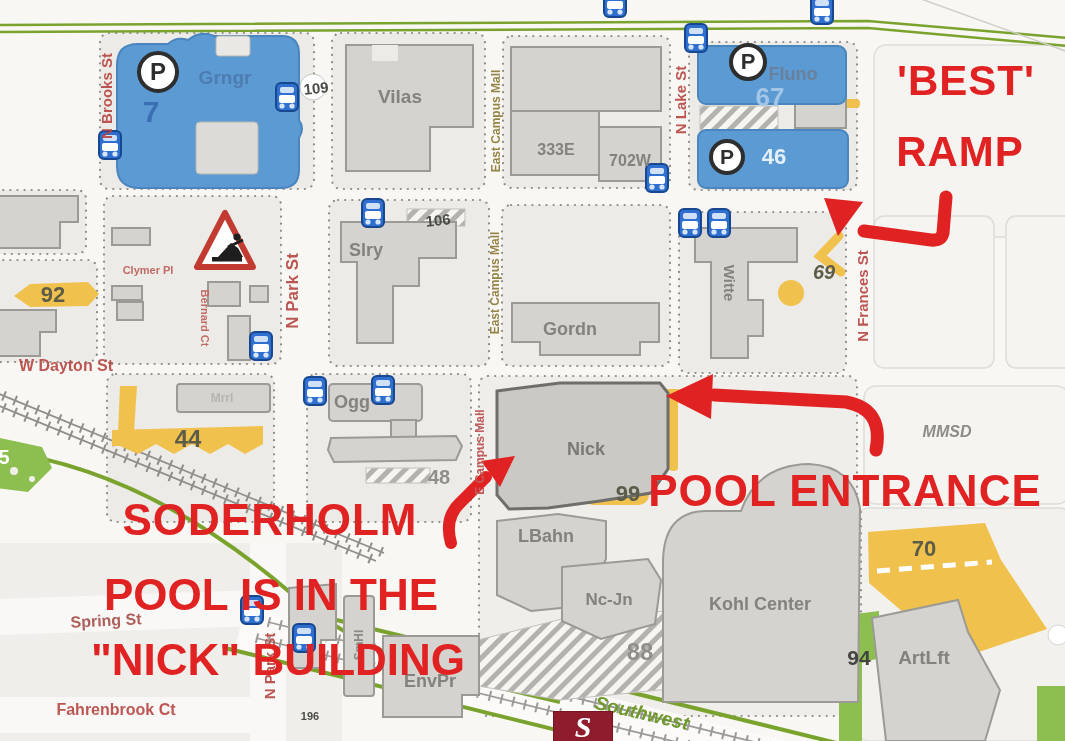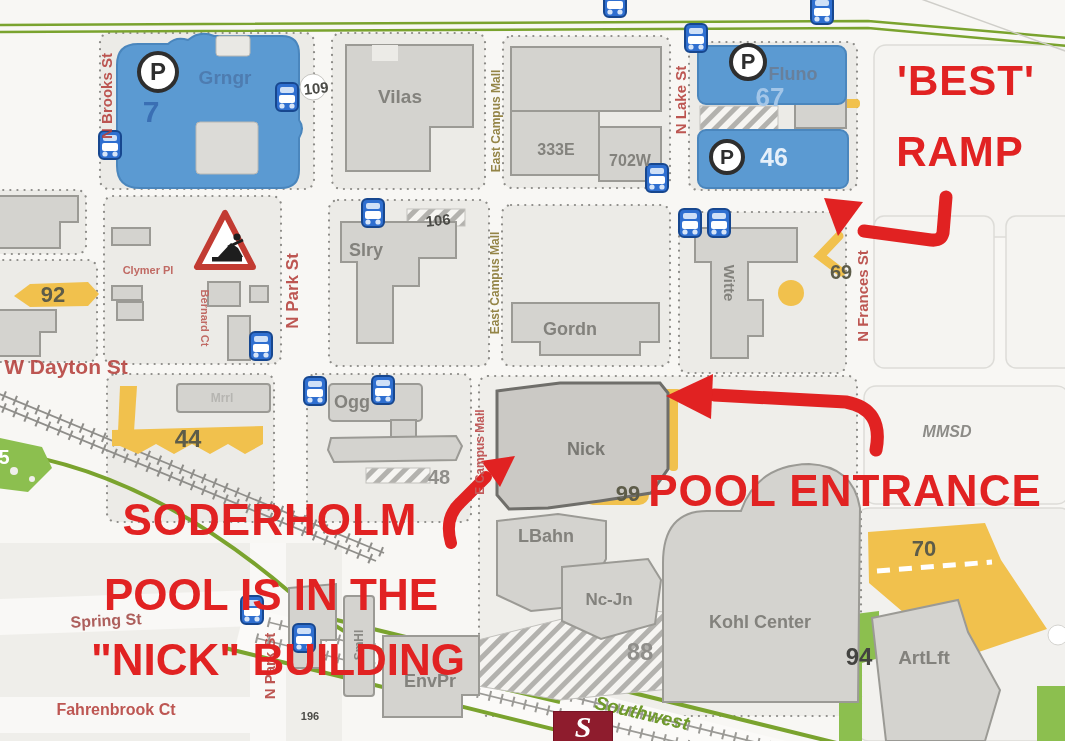--- a/index.html
+++ b/index.html
@@ -221,21 +221,21 @@
     </div>
 <div class="picon" style="left:727px;top:157px;width:36px;height:36px;font-size:21px;">
       <span>P</span>
     </div>
 
 <span class="lbl st v" style="left:106px;top:96px;font-size:15px;">N Brooks St</span>
 <span class="lbl st v" style="left:680px;top:100px;font-size:15px;">N Lake St</span>
 <span class="lbl st v" style="left:292px;top:291px;font-size:17px;">N Park St</span>
 <span class="lbl st v" style="left:862px;top:296px;font-size:15px;">N Frances St</span>
 <span class="lbl st v" style="left:269px;top:666px;font-size:15px;">N Park St</span>
-<span class="lbl st" style="left:66px;top:366px;font-size:21px;">W Dayton St</span>
+<span class="lbl st" style="left:66px;top:366px;font-size:16px;">W Dayton St</span>
 <span class="lbl" style="left:106px;top:621px;font-size:16px;color:#ad5f5c;transform:translate(-50%,-50%) rotate(-3deg);">Spring St</span>
 <span class="lbl st" style="left:116px;top:710px;font-size:16px;">Fahrenbrook Ct</span>
 <span class="lbl" style="left:148px;top:270px;font-size:11px;color:#c06a64;">Clymer Pl</span>
 <span class="lbl vd" style="left:204px;top:318px;font-size:11px;color:#c06a64;">Bernard Ct</span>
 <span class="lbl olive v" style="left:496px;top:121px;font-size:12px;">East Campus Mall</span>
 <span class="lbl olive v" style="left:495px;top:283px;font-size:12px;">East Campus Mall</span>
 <span class="lbl v" style="left:480px;top:452px;font-size:12px;color:#c25b5b;">E Campus Mall</span>
 <span class="lbl it" style="left:642px;top:713px;font-size:19px;color:#6f9a2b;transform:translate(-50%,-50%) rotate(13deg);">Southwest</span>
 
 <span class="lbl" style="left:225px;top:77px;font-size:19px;color:#4e7cb0;">Grngr</span>
@@ -243,40 +243,40 @@
 <span class="lbl" style="left:556px;top:150px;font-size:16px;">333E</span>
 <span class="lbl" style="left:630px;top:161px;font-size:16px;">702W</span>
 <span class="lbl" style="left:793px;top:62px;font-size:18px;color:#68809c;margin-top:12px;">Fluno</span>
 <span class="lbl" style="left:366px;top:250px;font-size:18px;">Slry</span>
 <span class="lbl" style="left:570px;top:329px;font-size:18px;">Gordn</span>
 <span class="lbl vd" style="left:729px;top:283px;font-size:15px;">Witte</span>
 <span class="lbl" style="left:352px;top:402px;font-size:18px;">Ogg</span>
 <span class="lbl" style="left:586px;top:449px;font-size:18px;color:#7a7974;">Nick</span>
 <span class="lbl" style="left:546px;top:536px;font-size:18px;">LBahn</span>
 <span class="lbl" style="left:609px;top:599px;font-size:17px;">Nc-Jn</span>
-<span class="lbl" style="left:760px;top:622px;font-size:18px;">Kohl Center</span>
+<span class="lbl" style="left:760px;top:604px;font-size:18px;">Kohl Center</span>
 <span class="lbl it" style="left:947px;top:432px;font-size:16px;color:#8d8c88;">MMSD</span>
 <span class="lbl" style="left:924px;top:657px;font-size:19px;">ArtLft</span>
 <span class="lbl" style="left:430px;top:681px;font-size:18px;">EnvPr</span>
 <span class="lbl v" style="left:359px;top:645px;font-size:12px;color:#8a8984;">SmHl</span>
 <span class="lbl" style="left:222px;top:398px;font-size:12px;color:#b6b5b1;">Mrrl</span>
 
 <span class="lbl" style="left:151px;top:112px;font-size:30px;color:#3a6fb4;">7</span>
 <span class="lbl" style="left:770px;top:97px;font-size:26px;color:#a3c6e8;">67</span>
-<span class="lbl" style="left:774px;top:157px;font-size:25px;color:#e6f0fa;">46</span>
+<span class="lbl" style="left:774px;top:157px;font-size:22px;color:#e6f0fa;">46</span>
 <span class="lbl num" style="left:53px;top:295px;font-size:22px;">92</span>
 <span class="lbl" style="left:316px;top:88px;font-size:15px;color:#4b4b47;transform:translate(-50%,-50%) rotate(-6deg);">109</span>
 <span class="lbl" style="left:438px;top:220px;font-size:15px;color:#4b4b47;transform:translate(-50%,-50%) rotate(-6deg);">106</span>
-<span class="lbl num" style="left:841px;top:272px;font-size:20px;">69</span>
+<span class="lbl num" style="left:824px;top:272px;font-size:20px;font-style:italic;">69</span>
 <span class="lbl num" style="left:188px;top:439px;font-size:24px;">44</span>
 <span class="lbl" style="left:439px;top:477px;font-size:20px;color:#908f8b;">48</span>
 <span class="lbl num" style="left:628px;top:494px;font-size:22px;">99</span>
 <span class="lbl" style="left:640px;top:652px;font-size:24px;color:#908f8b;">88</span>
 <span class="lbl num" style="left:924px;top:549px;font-size:22px;">70</span>
-<span class="lbl" style="left:859px;top:657px;font-size:24px;color:#434340;">94</span>
+<span class="lbl" style="left:859px;top:657px;font-size:21px;color:#434340;">94</span>
 <span class="lbl" style="left:4px;top:457px;font-size:20px;color:#ffffff;">5</span>
 <span class="lbl" style="left:310px;top:716px;font-size:11px;color:#4b4b47;">196</span>
 
 <span class="lbl red" style="left:966px;top:81px;font-size:42px;letter-spacing:1px;">'BEST'</span>
 <span class="lbl red" style="left:960px;top:152px;font-size:42px;letter-spacing:1px;">RAMP</span>
 <span class="lbl red" style="left:845px;top:491px;font-size:44px;letter-spacing:1px;">POOL ENTRANCE</span>
 <span class="lbl red" style="left:270px;top:520px;font-size:44px;letter-spacing:1px;">SODERHOLM</span>
 <span class="lbl red" style="left:271px;top:595px;font-size:44px;">POOL IS IN THE</span>
 <span class="lbl red" style="left:278px;top:660px;font-size:44px;">"NICK" BUILDING</span>
 

